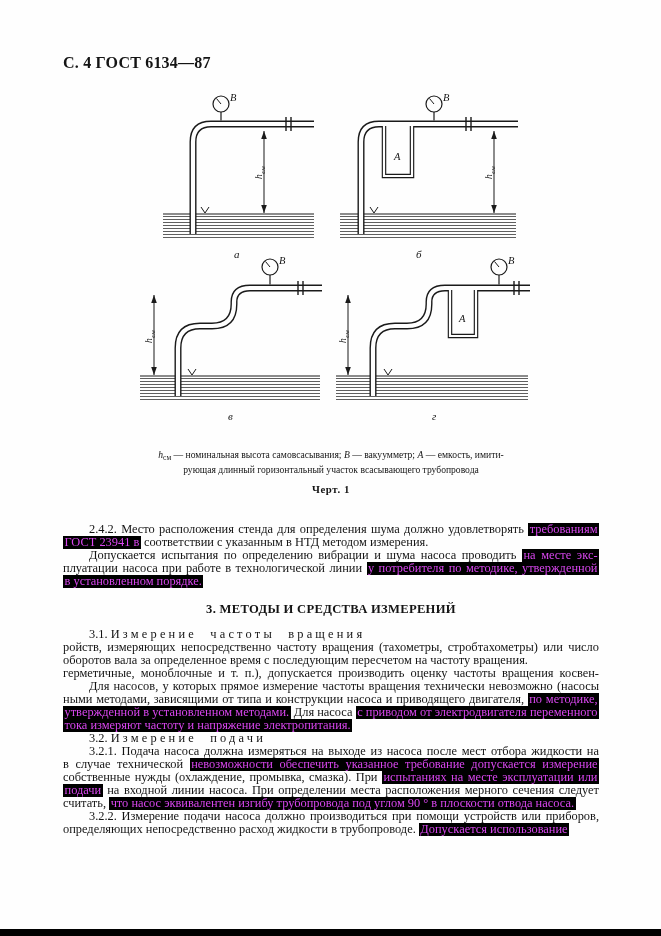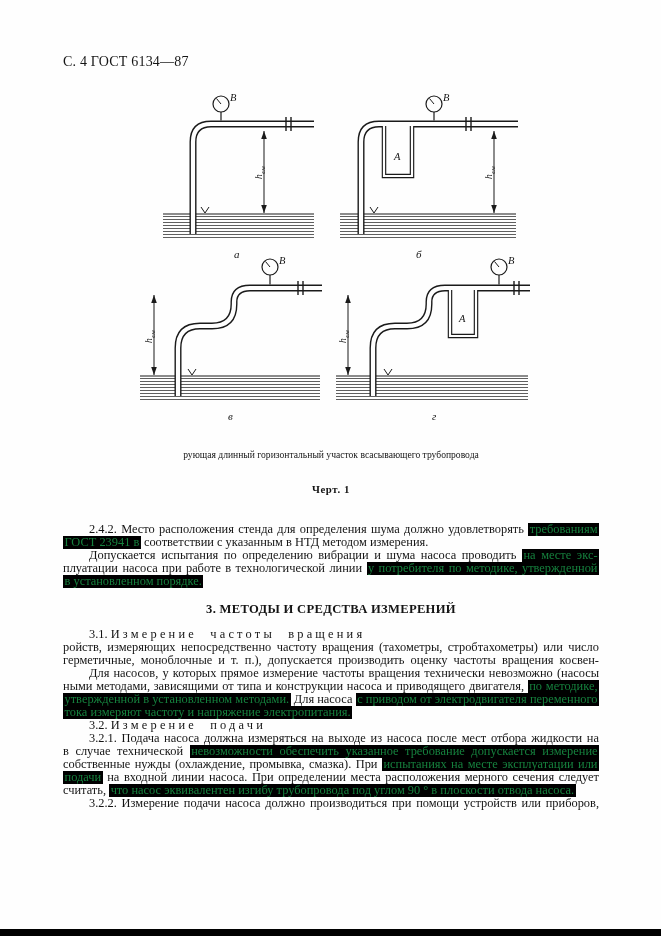--- a/index.html
+++ b/index.html
@@ -1,18 +1,18 @@
 <!DOCTYPE html>
 <html lang="ru"><head>
 <meta charset="utf-8">
 <style>
   html,body{margin:0;padding:0;background:#888;}
   .page{position:relative;width:661px;height:936px;background:#fefefe;overflow:hidden;
         font-family:"Liberation Serif","DejaVu Serif",serif;color:#141414;}
-  .header{position:absolute;left:63px;top:54px;font-weight:normal;font-size:14px;letter-spacing:0.2px;}
+  .header{position:absolute;left:63px;top:54px;font-weight:bold;font-size:16px;letter-spacing:0.2px;}
   .figure-wrap{position:absolute;left:118px;top:86px;}
   
   .pb{fill:none;stroke:#1a1a1a;stroke-width:7;}
   .pw{fill:none;stroke:#fefefe;stroke-width:4.2;}
   .cb{fill:none;stroke:#1a1a1a;stroke-width:4.5;}
   .cw{fill:none;stroke:#fefefe;stroke-width:2.2;}
   .thin{fill:none;stroke:#1a1a1a;stroke-width:1;}
   .tb{stroke:#1a1a1a;stroke-width:1.2;}
   .fl{stroke:#1a1a1a;stroke-width:1.4;}
   .gauge{fill:#fefefe;stroke:#1a1a1a;stroke-width:1.2;}
@@ -25,21 +25,21 @@
   .cap-line{text-align:center;font-size:9.6px;line-height:11.5px;}
   .cap-line .it{font-style:italic;}
   .cap-line .sub{font-size:7.5px;vertical-align:-2px;}
   .fig-title{position:absolute;left:63px;top:483px;width:536px;text-align:center;
              font-size:10.8px;letter-spacing:0.6px;font-weight:bold;}
   
   .bodytext{position:absolute;left:63px;top:523px;width:536px;}
   .line{height:13px;overflow:hidden;font-size:12.4px;line-height:13px;text-align:justify;}
   .line.just::after{content:"";display:inline-block;width:100%;}
   .ind{text-indent:26px;}
-  .inv{background:#000;color:#15803d;padding:0 1.5px;}
+  .inv{background:#000;color:#d946ef;padding:0 1.5px;}
   .sec-head{font-weight:bold;font-size:12.6px;line-height:16px;text-align:center;
             margin:13px 0 11px;letter-spacing:0.3px;}
   .spaced{letter-spacing:3.2px;word-spacing:7px;}
   .bottom-bar{position:absolute;left:0;bottom:0;width:661px;height:7px;background:#000;}
 </style>
 </head>
 <body>
 
 <div class="page">
 
@@ -133,42 +133,45 @@
         <polygon points="227.2,217 230,209 232.8,217" fill="#1a1a1a"></polygon>
         <polygon points="227.2,281 230,289 232.8,281" fill="#1a1a1a"></polygon>
         <text class="dim" x="220" y="255" transform="rotate(-90 225 252)"><tspan>h</tspan><tspan class="dimsub" dx="0.5" dy="2.5">см</tspan></text>
         <polyline points="266,283 270,289 274,283" class="thin"></polyline>
         <text x="314" y="334" class="flbl">г</text>
       </g>
     </svg>
   </div>
 
   <div class="caption">
+      <div class="cap-line"><span class="it">h</span><span class="sub">см</span><span> — номинальная высота самовсасывания; </span><span class="it">В</span><span> — вакуумметр; </span><span class="it">А</span><span> — емкость, имити-</span></div>
       <div class="cap-line"><span>рующая длинный горизонтальный участок всасывающего трубопровода</span></div>
     </div>
 
   <div class="fig-title">Черт. 1</div>
 
   <div class="bodytext">
       <div class="line ind just"><span>2.4.2. Место расположения стенда для определения шума должно удовлетворять </span><span class="inv">требованиям</span></div>
       <div class="line"><span class="inv">ГОСТ 23941 в</span><span> соответствии с указанным в НТД методом измерения.</span></div>
       <div class="line ind just"><span>Допускается испытания по определению вибрации и шума насоса проводить </span><span class="inv">на месте экс-</span></div>
       <div class="line just"><span>плуатации насоса при работе в технологической линии </span><span class="inv">у потребителя по методике, утвержденной</span></div>
       <div class="line"><span class="inv">в установленном порядке.</span></div>
       <div class="sec-head">3. МЕТОДЫ И СРЕДСТВА ИЗМЕРЕНИЙ</div>
       <div class="line ind"><span>3.1. </span><span class="spaced">Измерение частоты вращения</span></div>
       <div class="line just"><span>ройств, измеряющих непосредственно частоту вращения (тахометры, стробтахометры) или число</span></div>
+      <div class="line"><span>оборотов вала за определенное время с последующим пересчетом на частоту вращения.</span></div>
       <div class="line just"><span>герметичные, моноблочные и т. п.), допускается производить оценку частоты вращения косвен-</span></div>
       <div class="line ind just"><span>Для насосов, у которых прямое измерение частоты вращения технически невозможно (насосы</span></div>
       <div class="line just"><span>ными методами, зависящими от типа и конструкции насоса и приводящего двигателя, </span><span class="inv">по методике,</span></div>
       <div class="line just"><span class="inv">утвержденной в установленном методами.</span><span> Для насоса </span><span class="inv">с приводом от электродвигателя переменного</span></div>
       <div class="line"><span class="inv">тока измеряют частоту и напряжение электропитания.</span></div>
       <div class="line ind"><span>3.2. </span><span class="spaced">Измерение подачи</span></div>
       <div class="line ind just"><span>3.2.1. Подача насоса должна измеряться на выходе из насоса после мест отбора жидкости на</span></div>
       <div class="line just"><span>в случае технической </span><span class="inv">невозможности обеспечить указанное требование допускается измерение</span></div>
       <div class="line just"><span>собственные нужды (охлаждение, промывка, смазка). При </span><span class="inv">испытаниях на месте эксплуатации или</span></div>
       <div class="line just"><span class="inv">подачи</span><span> на входной линии насоса. При определении места расположения мерного сечения следует</span></div>
       <div class="line"><span>считать, </span><span class="inv">что насос эквивалентен изгибу трубопровода под углом 90 ° в плоскости отвода насоса.</span></div>
       <div class="line ind just"><span>3.2.2. Измерение подачи насоса должно производиться при помощи устройств или приборов,</span></div>
+      <div class="line"><span>определяющих непосредственно расход жидкости в трубопроводе. </span><span class="inv">Допускается использование</span></div>
     </div>
 
   <div class="bottom-bar"></div>
 </div>
 
 </body></html>

